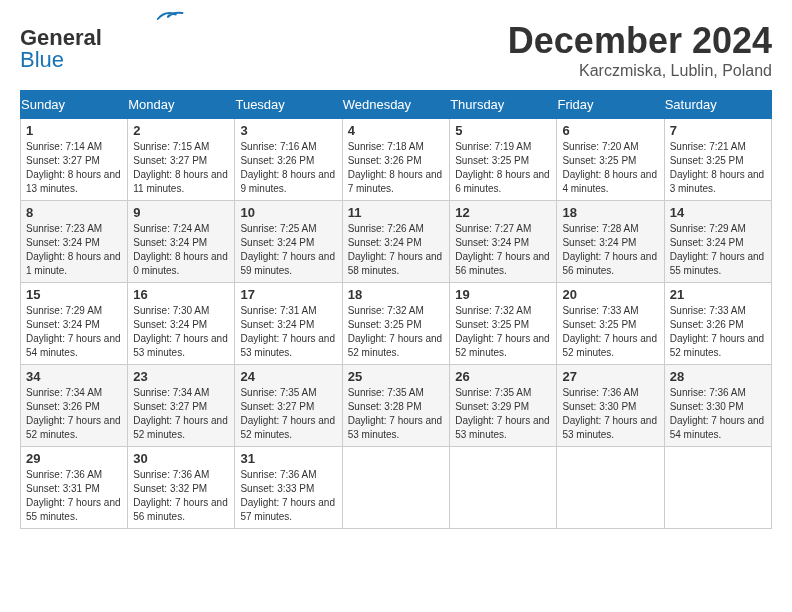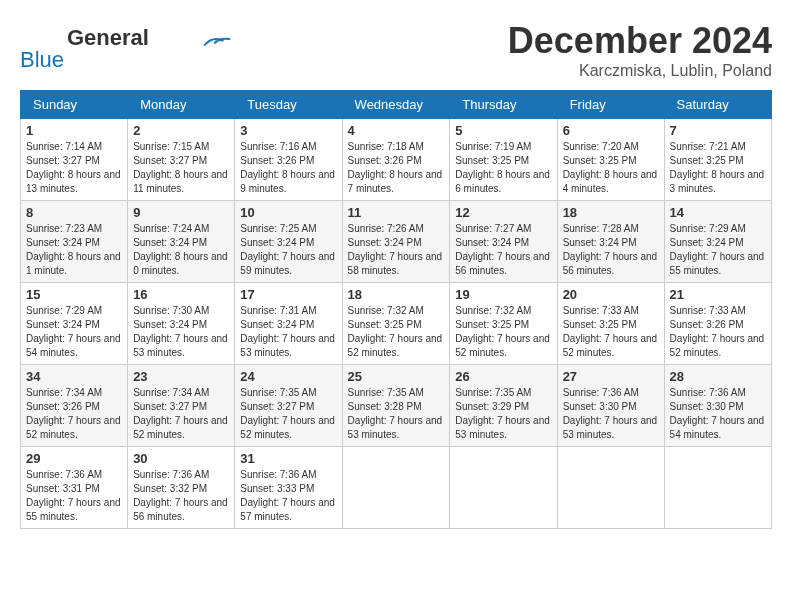--- a/index.html
+++ b/index.html
@@ -43,21 +43,21 @@
       text-align: right;
     }
     .calendar {
       width: 100%;
       border-collapse: collapse;
       font-size: 11px;
     }
     .calendar th {
       background: #1a73b5;
       color: #fff;
-      padding: 6px 12px;
+      padding: 6px 0;
       text-align: left;
       font-size: 13px;
       font-weight: normal;
       border: 1px solid #1a73b5;
     }
     .calendar td {
       border: 1px solid #ccc;
       vertical-align: top;
       padding: 4px 5px;
       background: #fff;
@@ -84,21 +84,21 @@
     }
     .calendar tr:nth-child(even) .empty-cell {
       background: #f5f5f5 !important;
     }
   </style>
 </head>
 <body>
 
 <div class="header-area">
   <div class="logo">
-    <div style="display:flex;align-items:flex-end;margin-left:47px;">
+    <div style="display:flex;align-items:flex-start;">
       <span style="font-size:22px;font-weight:bold;color:#333;">General</span>
       <svg class="logo-bird" viewBox="0 0 40 20">
         <path d="M5 14 Q15 2 30 8 Q20 6 18 12 Q25 4 38 6" stroke="#1a73b5" stroke-width="2.5" fill="none" stroke-linecap="round"></path>
       </svg>
     </div>
     <span style="font-size:22px;font-weight:normal;color:#1a73b5;margin-top:-4px;">Blue</span>
   </div>
   <div class="title-area">
     <div class="month-title">December 2024</div>
     <div class="location">Karczmiska, Lublin, Poland</div>

